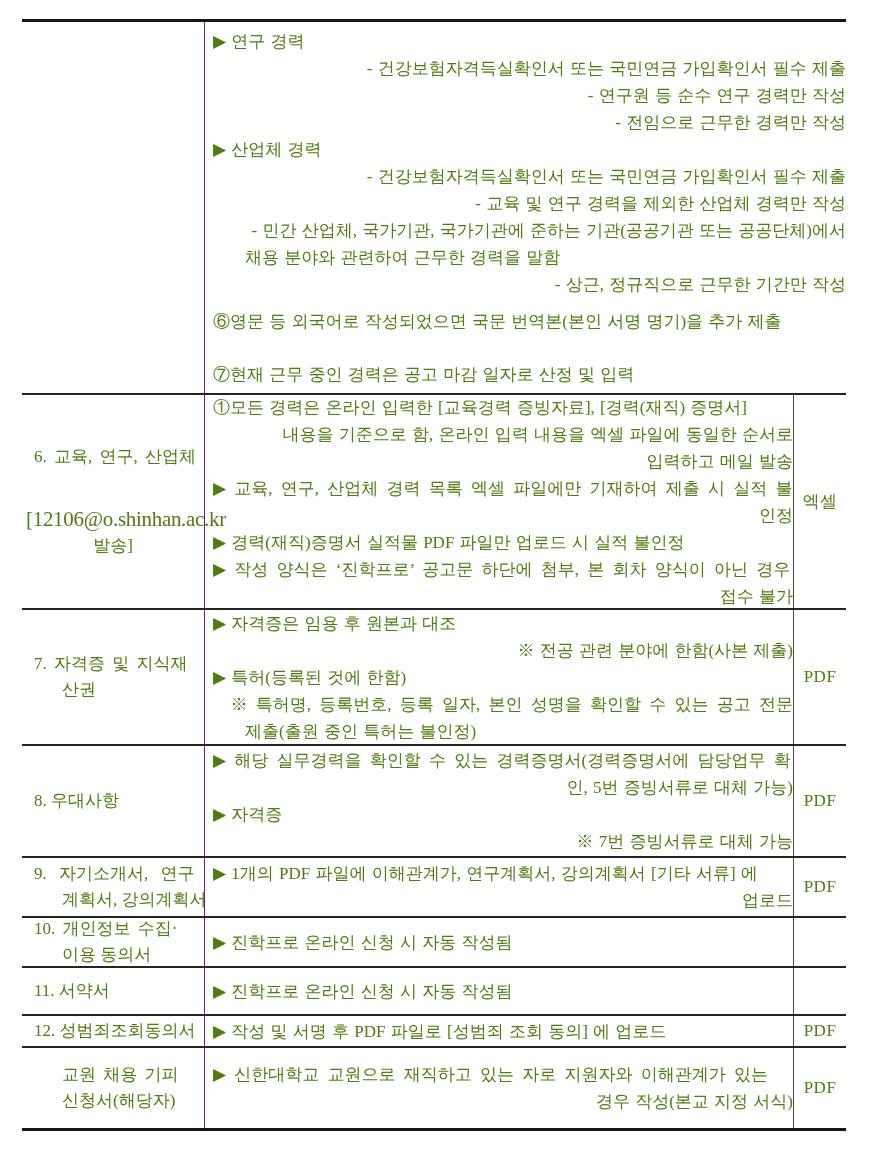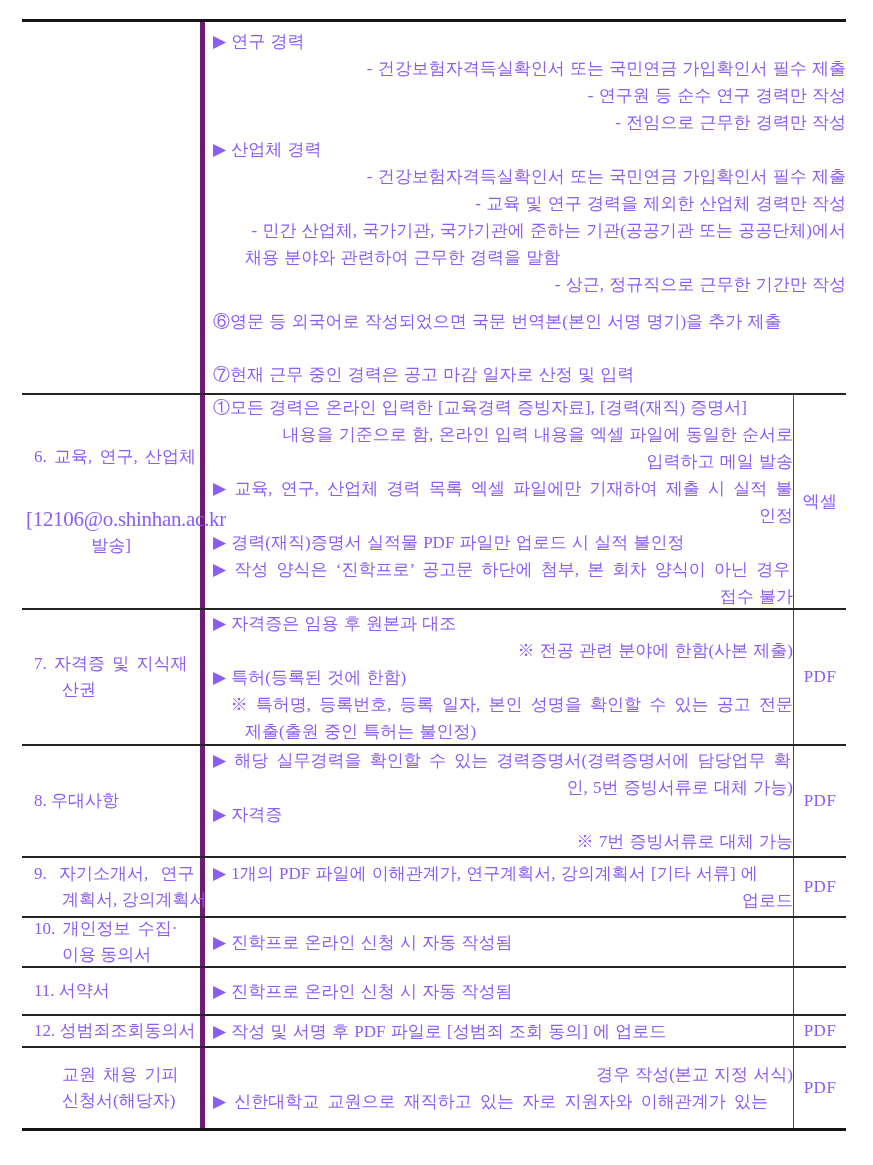--- a/index.html
+++ b/index.html
@@ -1,29 +1,29 @@
 <!DOCTYPE html>
 <html><head>
 <meta charset="utf-8">
 <style>
   html,body{margin:0;padding:0;background:#ffffff;}
   .page{
     position:relative;width:873px;height:1165px;background:#ffffff;overflow:hidden;
-    font-family:"Liberation Serif","DejaVu Serif",serif;color:#8b5cf6;
+    font-family:"Liberation Serif","DejaVu Serif",serif;color:#4d7c0f;
   }
   .tbl{
     position:absolute;left:22px;top:19px;width:824px;
     border-top:3px solid #161616;border-bottom:3px solid #161616;
   }
   .row{
     display:flex;box-sizing:border-box;border-bottom:2px solid #242424;
   }
   .row:last-child{border-bottom:none;}
   .cell{box-sizing:border-box;display:flex;flex-direction:column;justify-content:center;}
-  .label{width:183px;border-right:5px solid #701a75;}
+  .label{width:183px;border-right:1px solid #701a75;}
   .body{flex:1;padding-left:8px;}
   .format{
     width:53px;border-left:1px solid #4a4a4a;align-items:center;
     font-size:17px;letter-spacing:0.5px;
   }
   .ln{font-size:17px;line-height:27px;white-space:nowrap;word-spacing:1px;}
   .i1{padding-left:16px;text-align:right;}
   .i2{padding-left:32px;}
   .wide{word-spacing:4px;}
   .sp1{height:10px;}
@@ -164,22 +164,22 @@
         <div>PDF</div>
       </div>
     </div>
 
     <div class="row" style="height:80px">
       <div class="cell label">
         <div class="lln cont wide2">교원 채용 기피</div>
         <div class="lln cont">신청서(해당자)</div>
       </div>
       <div class="cell body">
+        <div class="ln wide">▶ 신한대학교 교원으로 재직하고 있는 자로 지원자와 이해관계가 있는</div>
         <div class="ln i1">경우 작성(본교 지정 서식)</div>
-        <div class="ln wide">▶ 신한대학교 교원으로 재직하고 있는 자로 지원자와 이해관계가 있는</div>
       </div>
       <div class="cell format">
         <div>PDF</div>
       </div>
     </div>
 
   </div>
 </div>
 
 </body></html>

